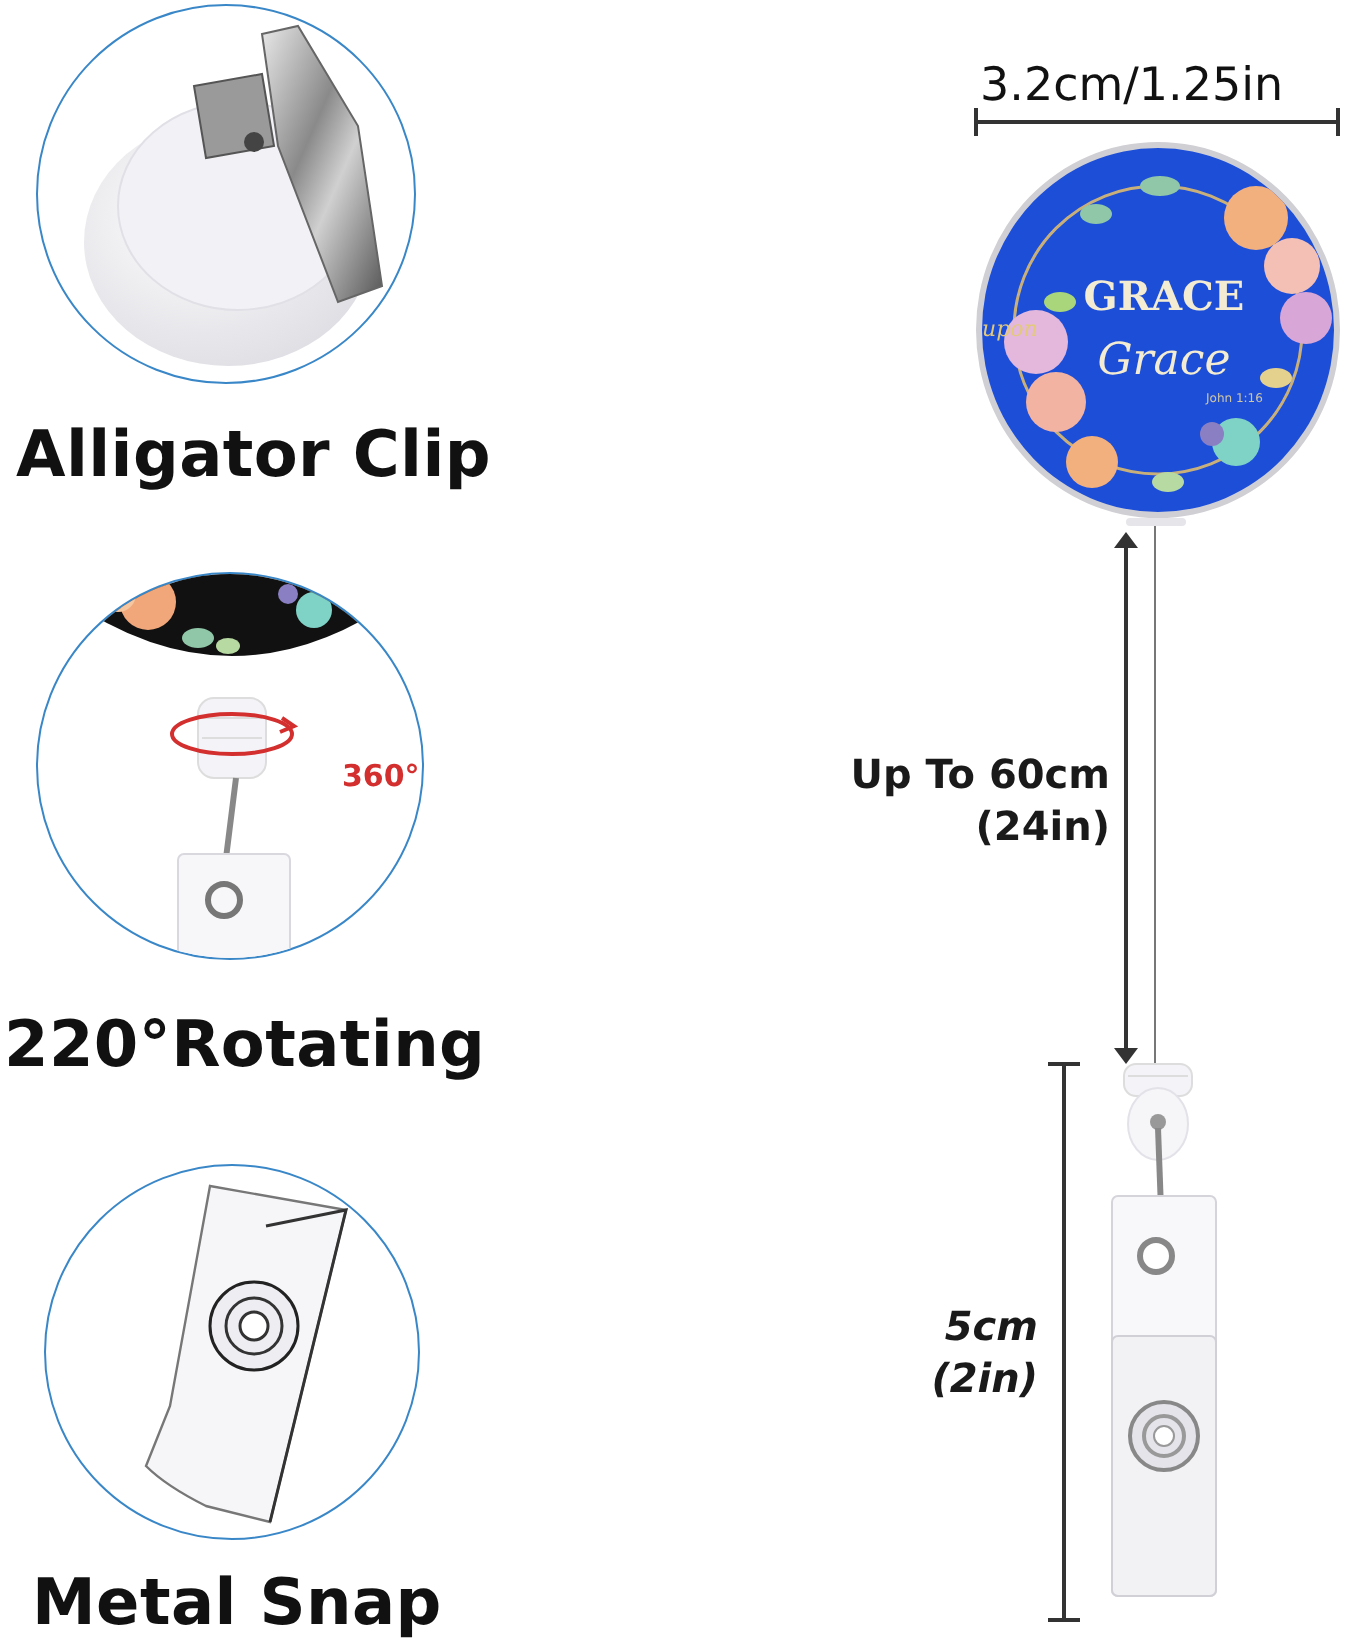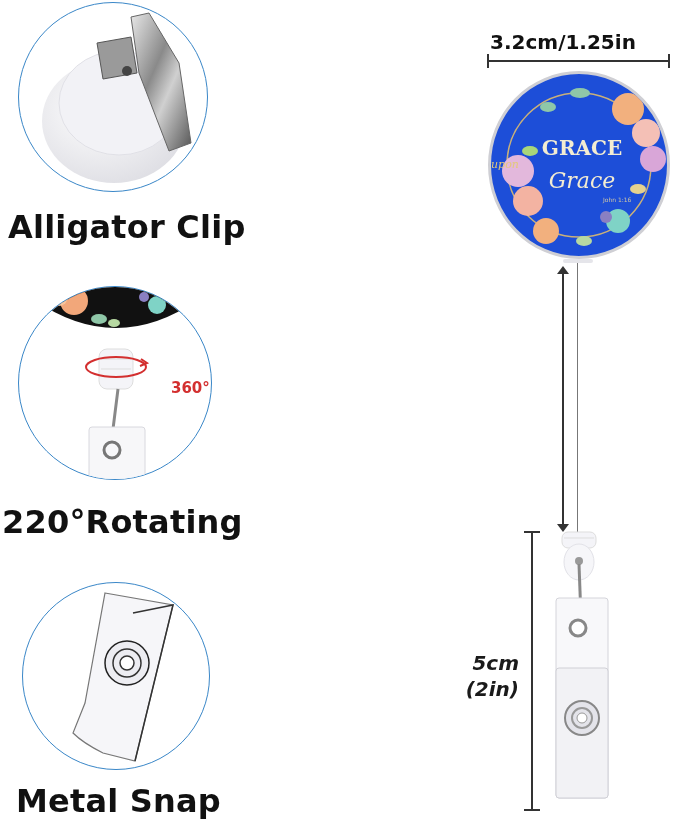--- a/index.html
+++ b/index.html
@@ -63,21 +63,21 @@
   <svg width="188" height="188" viewBox="0 0 188 188">
     <path d="M82 10 L150 22 L112 178 L80 170 Q60 160 50 150 L62 120 Z" fill="#f6f6f9" stroke="#777" stroke-width="1.2"></path>
     <path d="M110 30 L150 22 L112 178" fill="none" stroke="#333" stroke-width="1.5"></path>
     <circle cx="104" cy="80" r="22" fill="#ededf2" stroke="#222" stroke-width="1.5"></circle>
     <circle cx="104" cy="80" r="14" fill="none" stroke="#333" stroke-width="1.5"></circle>
     <circle cx="104" cy="80" r="7" fill="#fff" stroke="#333" stroke-width="1.5"></circle>
   </svg>
 </div>
 <div class="feature-label" style="left:16px; top:782px;">Metal Snap</div>
 
-<div class="abs" style="left:490px; top:30px; font-size:20px; font-weight:bold; color:#111; white-space:nowrap;">3.2cm/1.25in</div>
+<div class="abs" style="left:490px; top:30px; font-size:23px; font-weight:normal; color:#111; white-space:nowrap;">3.2cm/1.25in</div>
 <div class="line" style="left:488px; top:60px; width:182px; height:2px;"></div>
 <div class="line" style="left:487px; top:54px; width:2px; height:14px;"></div>
 <div class="line" style="left:668px; top:54px; width:2px; height:14px;"></div>
 
 <div class="abs" style="left:488px; top:71px; width:182px; height:188px; border-radius:50%; background:#1d4ed8; border:3px solid #cfcfd4; overflow:hidden;">
   <svg width="182" height="188" viewBox="0 0 182 188" style="position:absolute; left:-3px; top:-3px;">
     <circle cx="91" cy="94" r="72" fill="none" stroke="#c9b07a" stroke-width="1.5"></circle>
     <circle cx="140" cy="38" r="16" fill="#f2b07e"></circle>
     <circle cx="158" cy="62" r="14" fill="#f4c0b6"></circle>
     <circle cx="165" cy="88" r="13" fill="#d9a6d8"></circle>
@@ -99,20 +99,22 @@
 </div>
 
 <div class="line" style="left:577px; top:262px; width:1px; height:270px; background:#777;"></div>
 <div class="abs" style="left:563px; top:259px; width:30px; height:4px; background:#e5e5ea; border-radius:2px;"></div>
 
 <div class="line" style="left:562px; top:270px; width:1.5px; height:258px;"></div>
 <div class="abs" style="left:557px; top:266px; width:0; height:0; border-left:6px solid transparent; border-right:6px solid transparent; border-bottom:8px solid #333;"></div>
 <div class="abs" style="left:557px; top:524px; width:0; height:0; border-left:6px solid transparent; border-right:6px solid transparent; border-top:8px solid #333;"></div>
 
 <div class="dim-text" style="right:124px; top:374px;">
+  <div>Up To 60cm</div>
+  <div>(24in)</div>
 </div>
 
 <svg class="abs" style="left:548px; top:528px;" width="64" height="280" viewBox="0 0 64 280">
   <rect x="14" y="4" width="34" height="16" rx="6" fill="#f4f4f8" stroke="#ddd"></rect>
   <line x1="16" y1="10" x2="46" y2="10" stroke="#ddd"></line>
   <ellipse cx="31" cy="34" rx="15" ry="18" fill="#f6f6f9" stroke="#e2e2e8"></ellipse>
   <circle cx="31" cy="33" r="4" fill="#999"></circle>
   <line x1="31" y1="36" x2="33" y2="90" stroke="#888" stroke-width="3"></line>
   <rect x="8" y="70" width="52" height="200" rx="3" fill="#f8f8fa" stroke="#d4d4da"></rect>
   <circle cx="30" cy="100" r="8" fill="#fff" stroke="#888" stroke-width="3"></circle>

